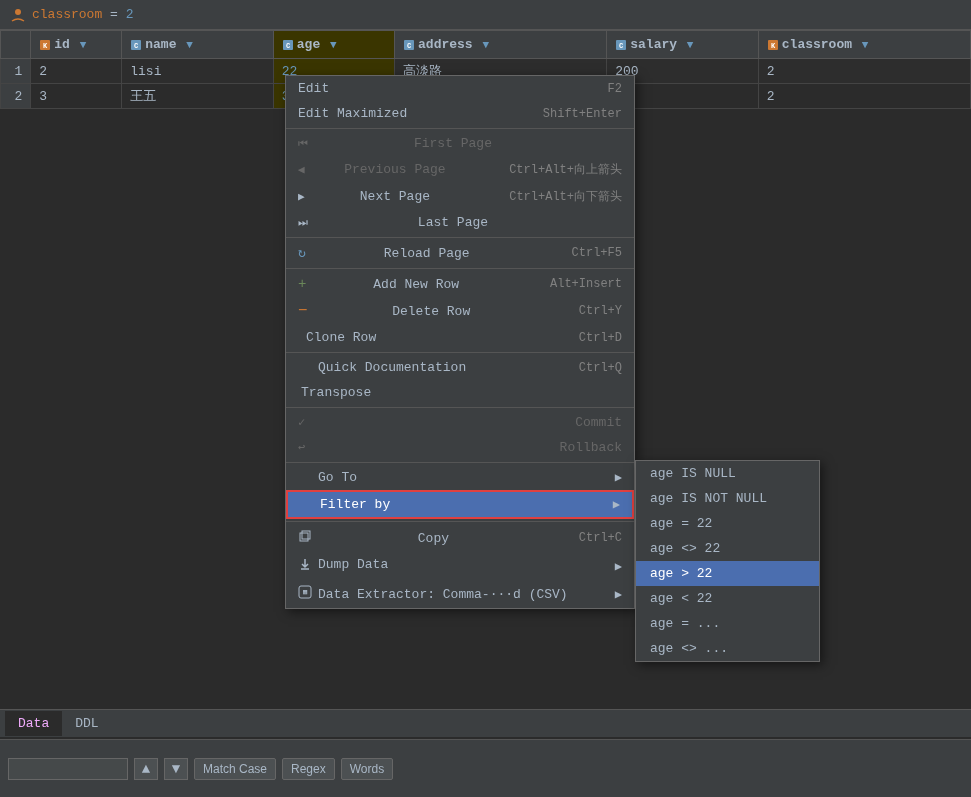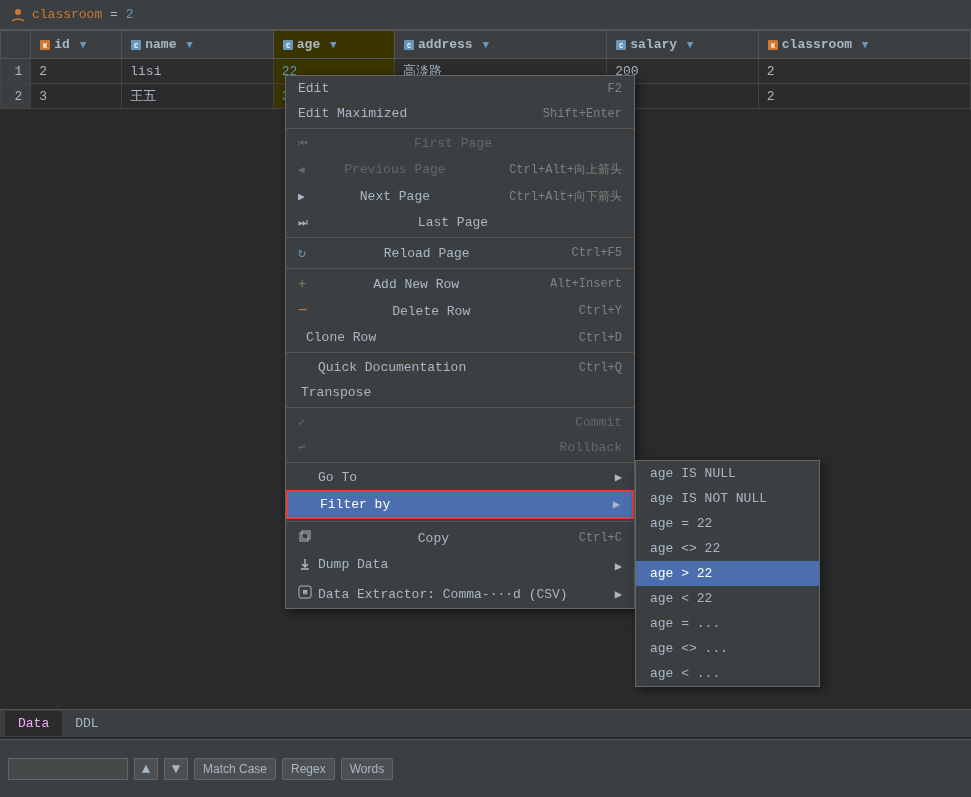--- a/index.html
+++ b/index.html
@@ -476,23 +476,20 @@
   </div>
   <div class="submenu-item">
     <span>age &lt; 22</span>
   </div>
   <div class="submenu-item">
     <span>age = ...</span>
   </div>
   <div class="submenu-item">
     <span>age &lt;&gt; ...</span>
   </div>
-  <div class="submenu-item">
-    <span>age &lt; ...</span>
-  </div>
 </div>
 
 <div class="bottom-tabs">
   <div class="tab active">
     <span>Data</span>
   </div>
   <div class="tab">
     <span>DDL</span>
   </div>
 </div>

